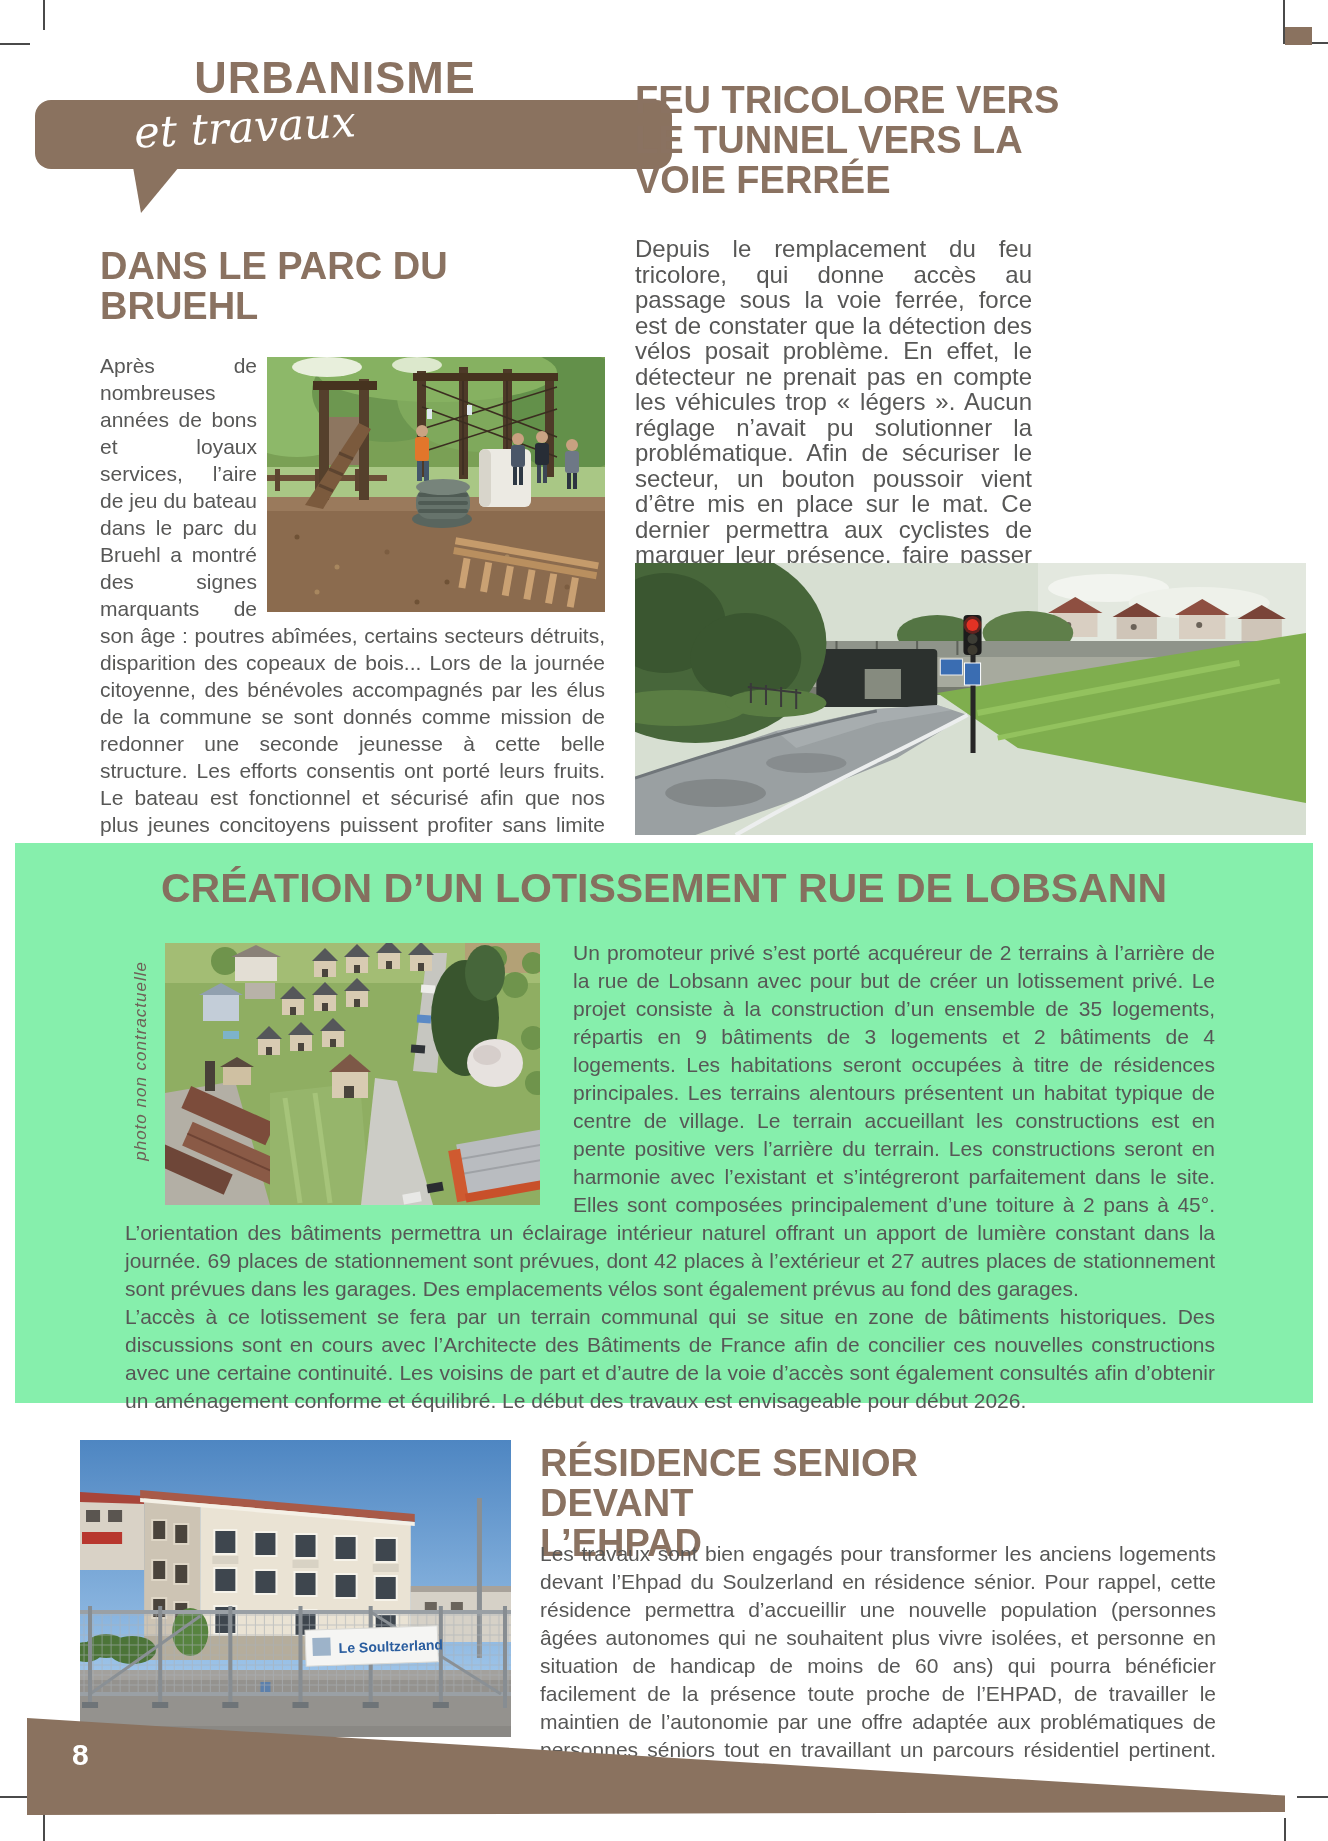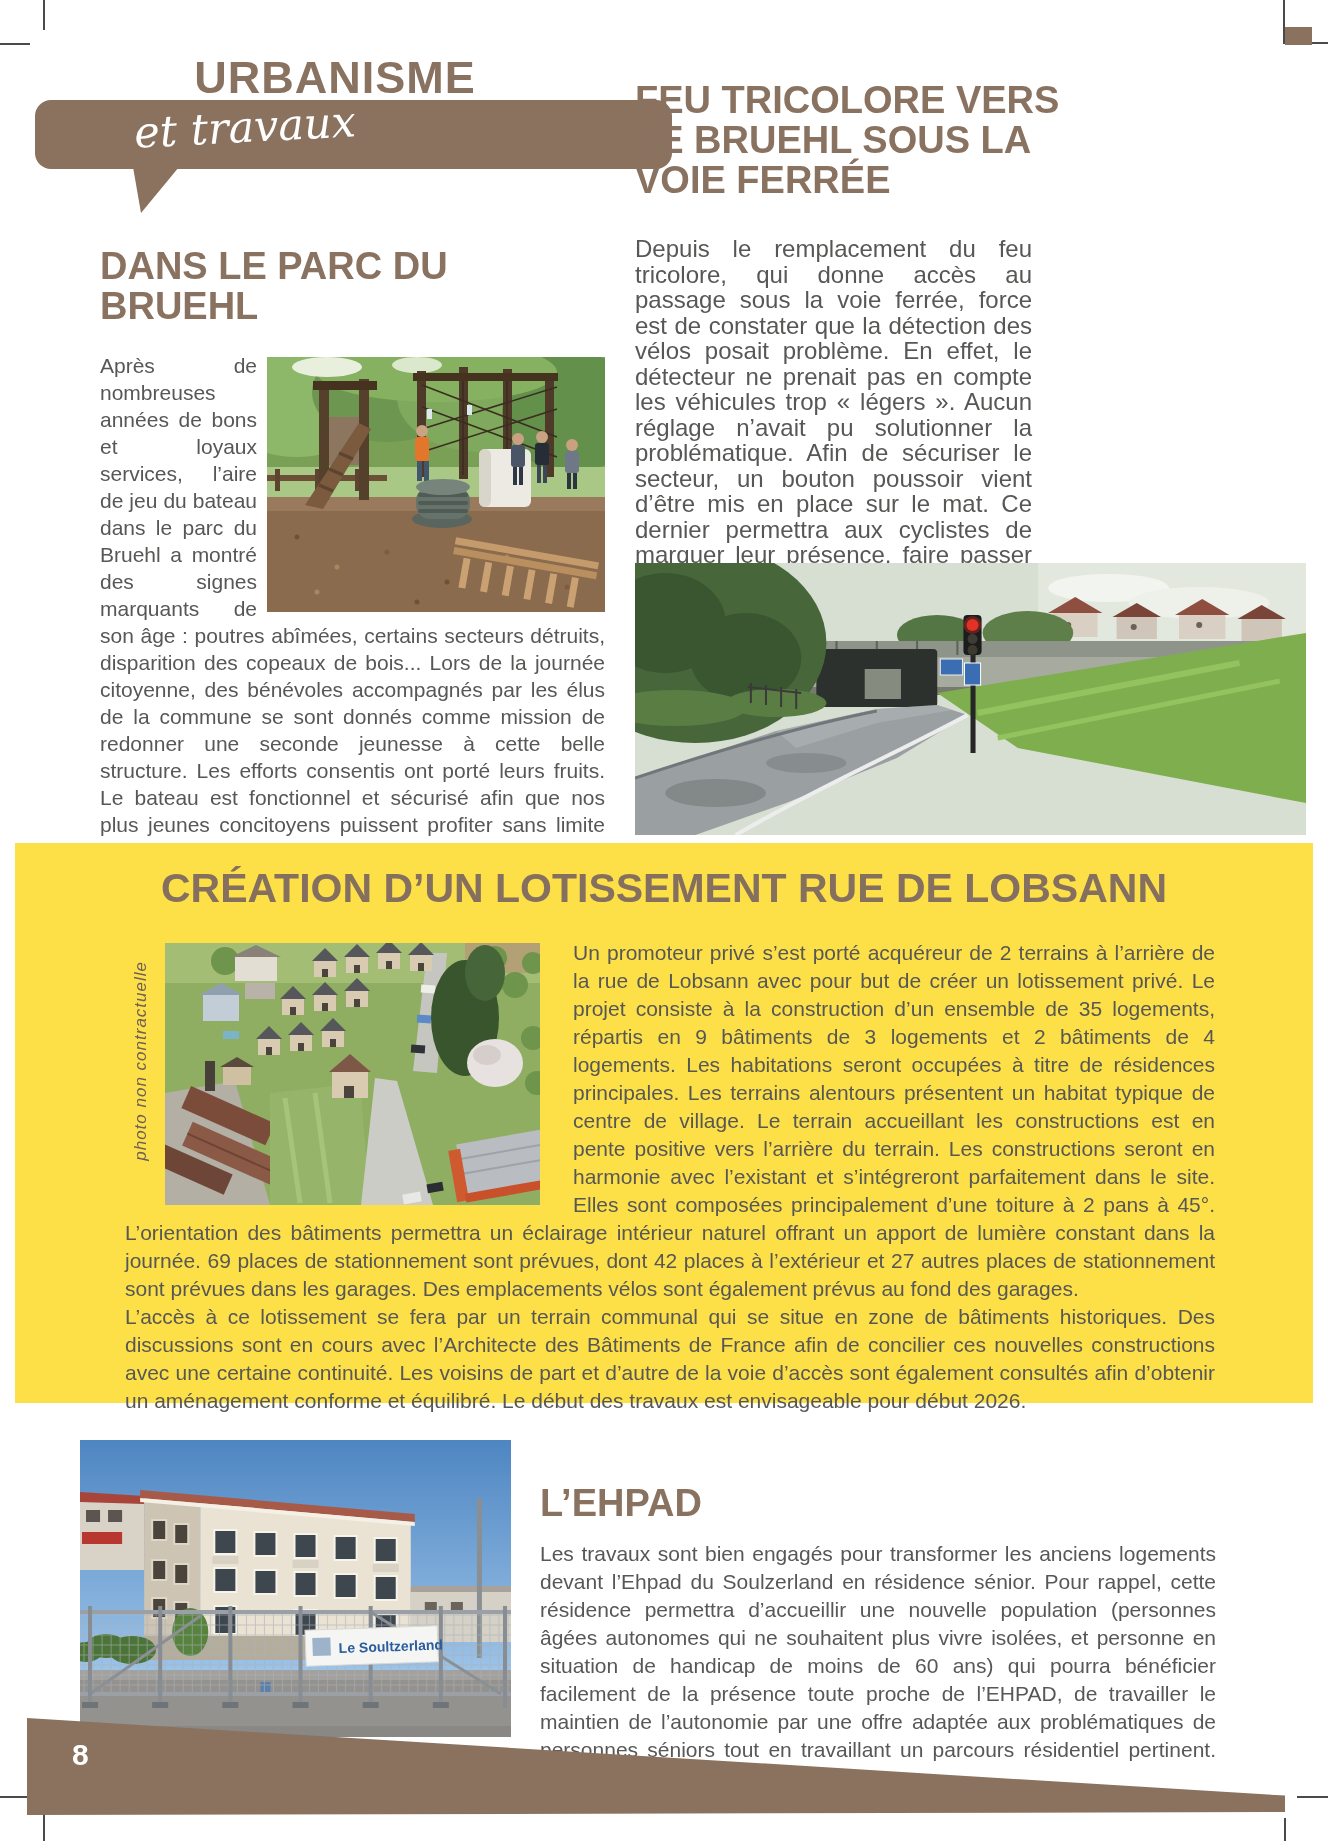--- a/index.html
+++ b/index.html
@@ -38,21 +38,21 @@
   
   .body-text{position:absolute;color:#575756;font-size:21px;line-height:27px;text-align:justify;}
   .body-text p{margin:0;}
   #bateau-body{left:100px;top:352px;width:505px;}
   #bateau-body svg{float:right;width:338px;height:255px;margin:5px 0 9px 10px;}
   #feu-body{left:635px;top:236px;width:397px;font-size:24px;line-height:25.5px;}
   #tunnel-photo{left:635px;top:563px;width:671px;height:272px;}
   
   .beige{
     position:absolute;left:15px;top:843px;width:1298px;height:560px;
-    background:#fde047;
+    background:#86efac;
   }
   #lot-title{
     position:absolute;left:0;right:0;top:22px;text-align:center;
     font-size:41px;font-weight:bold;color:#85705f;
   }
   #lot-body{
     position:absolute;left:110px;top:96px;width:1090px;
     color:#575756;font-size:21px;line-height:28px;text-align:justify;
   }
   #lot-body p{margin:0;}
@@ -187,21 +187,21 @@
         <rect x="151" y="144" width="50" height="4" rx="2" fill="#4f5b54"></rect>
         <rect x="151" y="152" width="50" height="4" rx="2" fill="#4f5b54"></rect>
         <ellipse cx="176" cy="130" rx="27" ry="8" fill="#77847b"></ellipse>
       </svg>
       <span>Après de nombreuses années de bons et loyaux services, l’aire de jeu du bateau dans le parc du Bruehl a montré des signes marquants de son âge : poutres abîmées, certains secteurs détruits, disparition des copeaux de bois... Lors de la journée citoyenne, des bénévoles accompagnés par les élus de la commune se sont donnés comme mission de redonner une seconde jeunesse à cette belle structure. Les efforts consentis ont porté leurs fruits. Le bateau est fonctionnel et sécurisé afin que nos plus jeunes concitoyens puissent profiter sans limite de cette agréable infrastructure.</span>
     </p>
   </div>
 
   <div class="h2" id="feu-title">
     <span>FEU TRICOLORE VERS</span><br>
-    <span>LE BRUEHL SOUS LA</span><br>
+    <span>LE TUNNEL VERS LA</span><br>
     <span>VOIE FERRÉE</span>
   </div>
   <div class="body-text" id="feu-body">
     <p><span>Depuis le remplacement du feu tricolore, qui donne accès au passage sous la voie ferrée, force est de constater que la détection des vélos posait problème. En effet, le détecteur ne prenait pas en compte les véhicules trop « légers ». Aucun réglage n’avait pu solutionner la problématique. Afin de sécuriser le secteur, un bouton poussoir vient d’être mis en place sur le mat. Ce dernier permettra aux cyclistes de marquer leur présence, faire passer le feu dans la bonne couleur et ainsi autoriser un passage en toute sécurité dans le tunnel.</span></p>
   </div>
 
   <svg class="abs" id="tunnel-photo" viewBox="0 0 666 272" preserveAspectRatio="none">
     <rect width="666" height="272" fill="#d7dfd2"></rect>
     <rect x="400" y="0" width="266" height="84" fill="#e3e8df"></rect>
     <ellipse cx="470" cy="25" rx="60" ry="14" fill="#f2f4ef"></ellipse>
@@ -465,21 +465,21 @@
         <rect x="352" y="262" width="16" height="6"></rect>
     </g>
     <g transform="rotate(-2 290 205)">
       <rect x="225" y="188" width="132" height="36" fill="#f5f5f3" stroke="#d8d8d4" stroke-width="1"></rect>
       <rect x="232" y="196" width="18" height="18" fill="#9db3c9"></rect>
       <text x="258" y="212" font-family="Liberation Sans, sans-serif" font-size="14" font-weight="bold" fill="#2a5d9e">Le Soultzerland</text>
     </g>
   </svg>
 
   <div class="h2" id="residence-title">
-    <br>
+    <span>RÉSIDENCE SENIOR DEVANT</span><br>
     <span>L’EHPAD</span>
   </div>
   <div class="body-text" id="residence-body">
     <p><span>Les travaux sont bien engagés pour transformer les anciens logements devant l’Ehpad du Soulzerland en résidence sénior. Pour rappel, cette résidence permettra d’accueillir une nouvelle population (personnes âgées autonomes qui ne souhaitent plus vivre isolées, et personne en situation de handicap de moins de 60 ans) qui pourra bénéficier facilement de la présence toute proche de l’EHPAD, de travailler le maintien de l’autonomie par une offre adaptée aux problématiques de personnes séniors tout en travaillant un parcours résidentiel pertinent. Livraison prévue fin 2025.</span></p>
   </div>
 
   <div class="footer-band"></div>
   <div class="page-num">8</div>
 
 </div>

